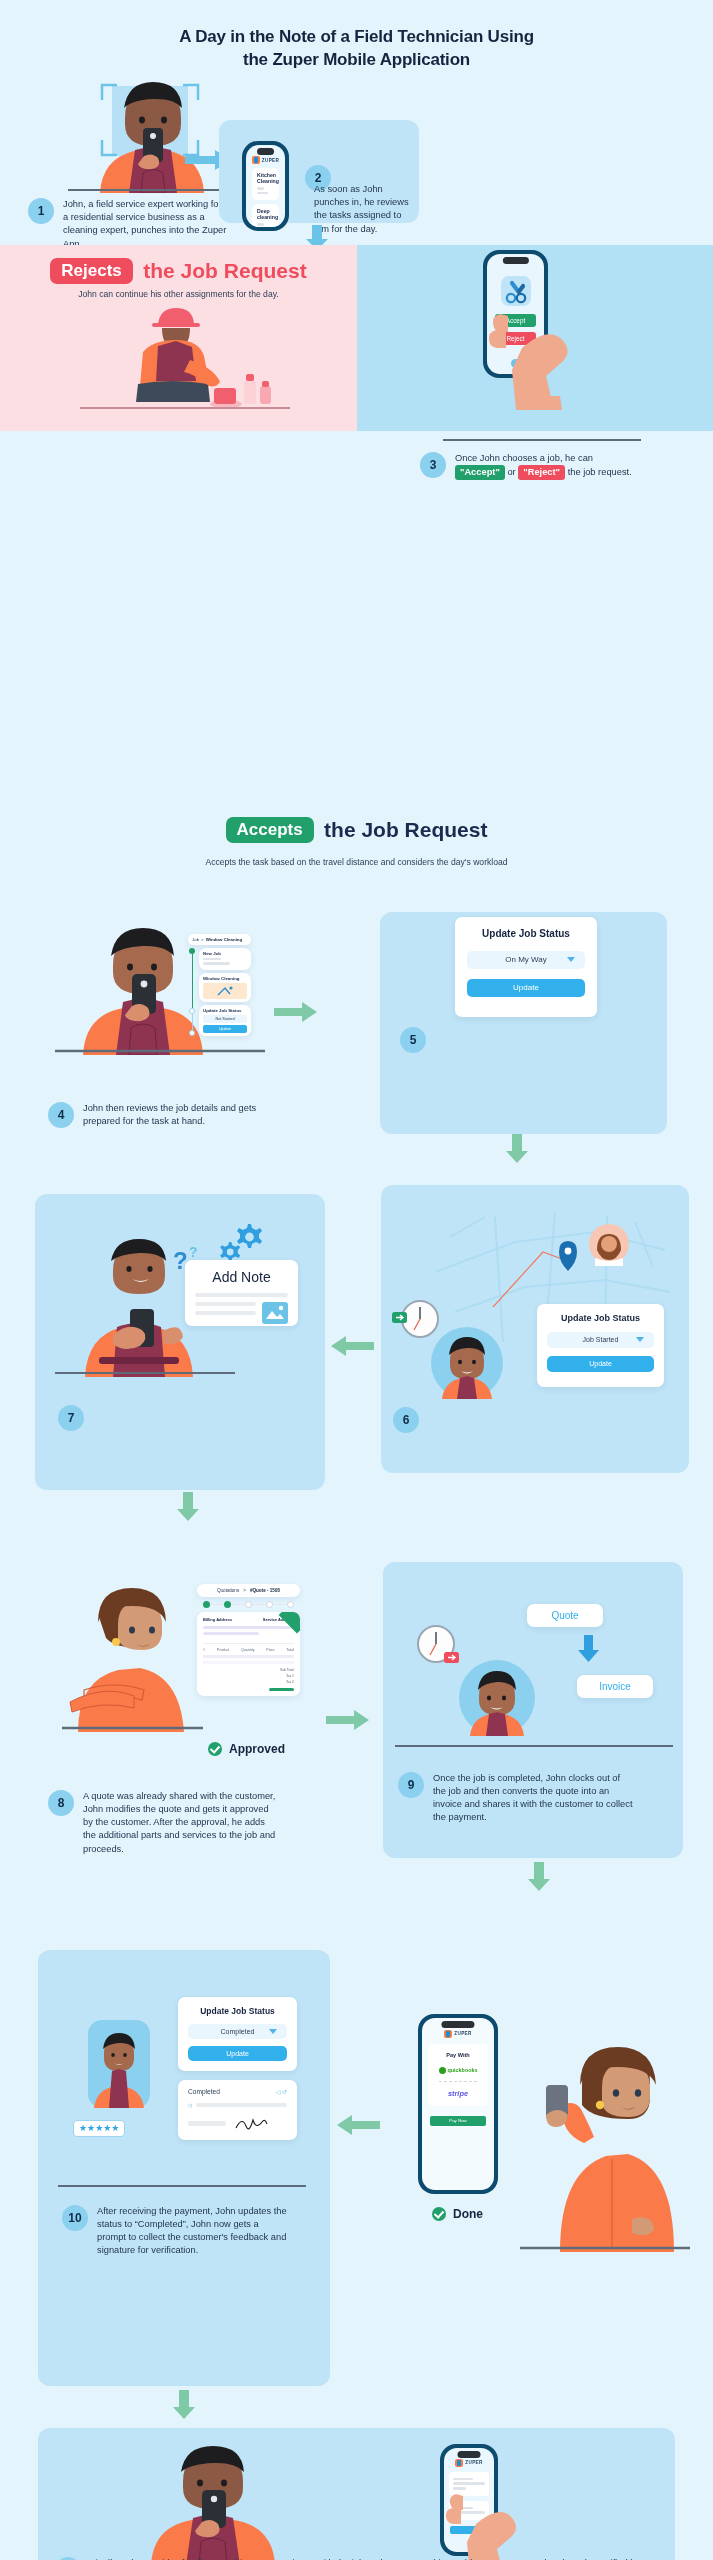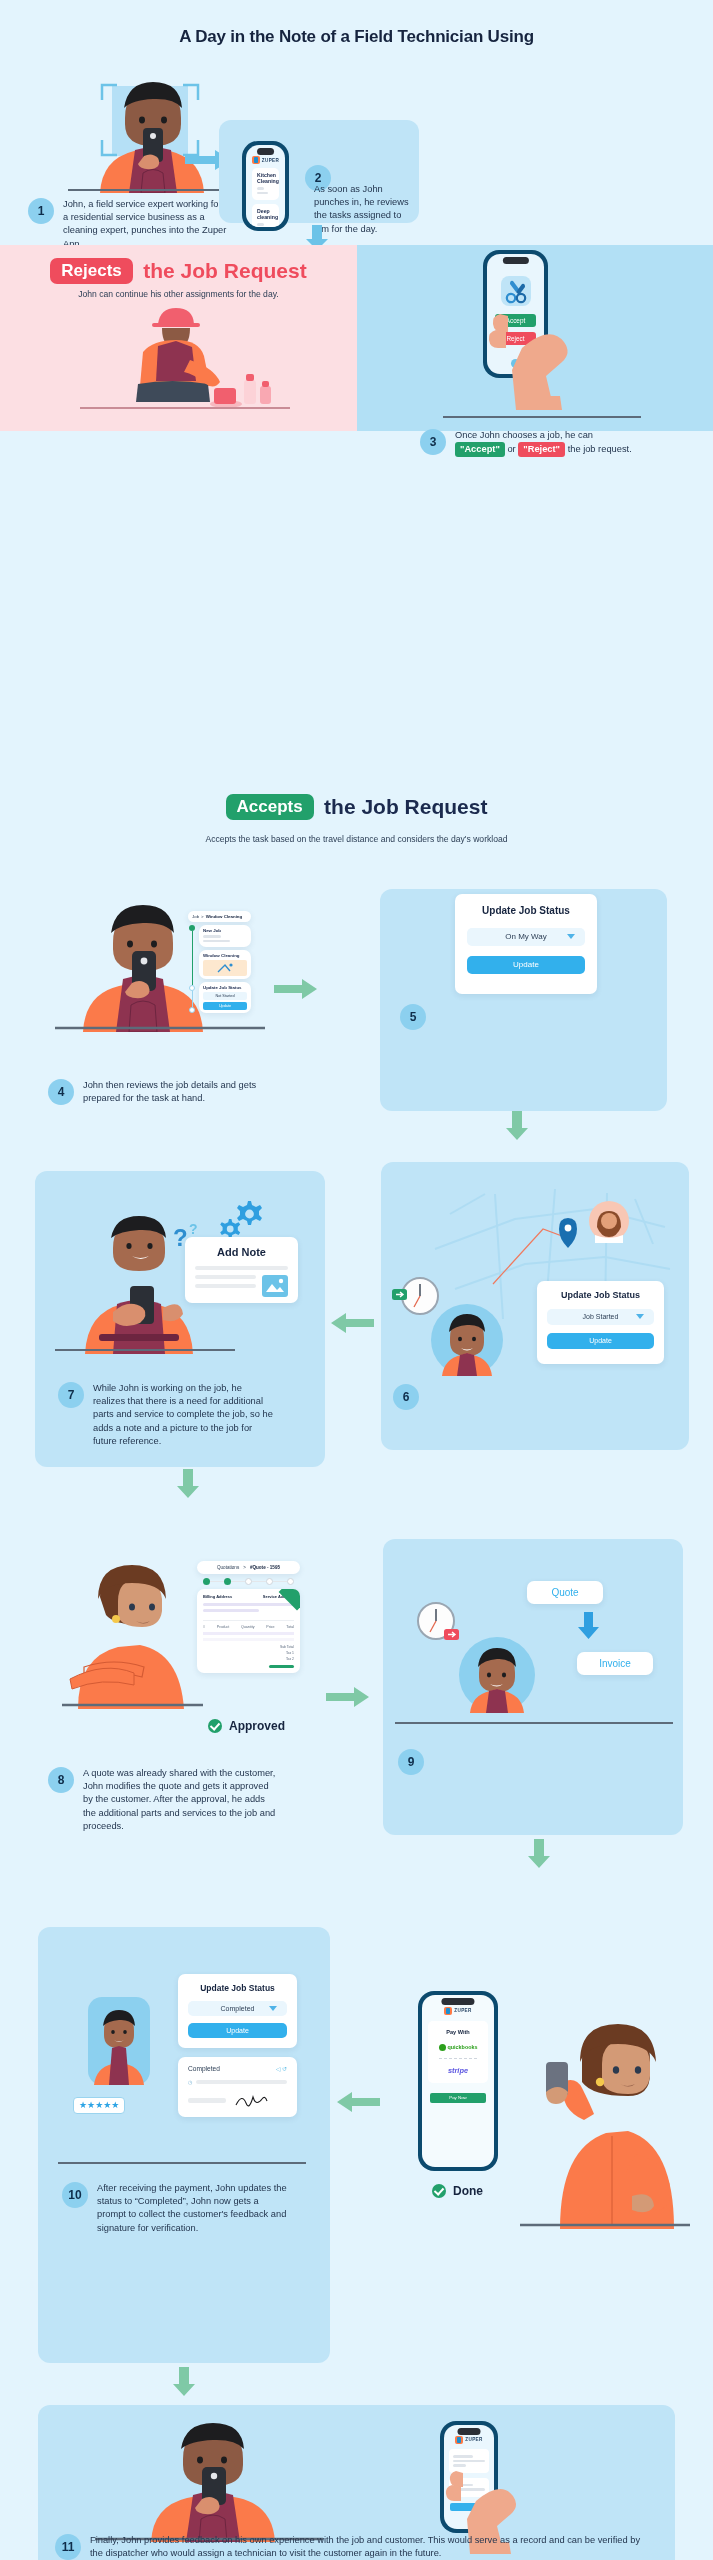--- a/index.html
+++ b/index.html
@@ -95,20 +95,21 @@
   .stars { background:#fff;border:1.5px solid #9ad4ef;border-radius:4px;padding:3px 5px;
            display:flex;gap:2px;color:#2da4e5;font-size:9px;line-height:1; }
 </style>
 </head>
 <body>
 
 <div class="page">
 
   <div class="title">
     <div>A Day in the Note of a Field Technician Using</div>
+    <div>the Zuper Mobile Application</div>
   </div>
 
   <div class="panel" style="left:40px;top:78px;width:230px;height:115px;">
     
     <svg width="230" height="115" viewBox="0 0 230 115">
       <rect x="72" y="8" width="76" height="70" fill="#b5e0f6"></rect>
 
       <path d="M85 40 q0-30 28-30 q28 0 28 30 l0 6 q0 22 -28 22 q-28 0 -28-22 z" fill="#8c5a44"></path>
       <path d="M84 30 q4-26 29-26 q27 0 29 26 q-8-10 -29-9 q-21 1 -29 9z" fill="#1d1d1f"></path>
       <ellipse cx="102" cy="42" rx="3" ry="3.4" fill="#1d1d1f"></ellipse>
@@ -415,39 +416,38 @@
       <path d="M32 4 l3 0 l1 4 l4 2 l4-2 l2 3 l-3 3 l0 4 l3 3 l-2 3 l-4-2 l-4 2 l-1 4 l-3 0 l-1-4 l-4-2 l-4 2 l-2-3 l3-3 l0-4 l-3-3 l2-3 l4 2 l4-2 z"></path>
       <circle cx="33.5" cy="17" r="4.4" fill="#bfe4f7"></circle>
     </g>
     <g fill="#2f9fe0">
       <path d="M13 22 l2.4 0 l.8 3.2 l3.2 1.6 l3.2-1.6 l1.6 2.4 l-2.4 2.4 l0 3.2 l2.4 2.4 l-1.6 2.4 l-3.2-1.6 l-3.2 1.6 l-.8 3.2 l-2.4 0 l-.8-3.2 l-3.2-1.6 l-3.2 1.6 l-1.6-2.4 l2.4-2.4 l0-3.2 l-2.4-2.4 l1.6-2.4 l3.2 1.6 l3.2-1.6z"></path>
       <circle cx="14.2" cy="32" r="3.4" fill="#bfe4f7"></circle>
     </g>
   </svg>
 
   <div class="white-card" style="position:absolute;left:185px;top:1188px;width:113px;height:66px;padding:9px 10px;">
-    <div style="font-size:11px;font-weight:bold;text-align:center;color:#16243f;">Add Note</div>
+    <div style="font-size:14px;font-weight:normal;text-align:center;color:#16243f;">Add Note</div>
     <div style="height:4px;background:#e9ecef;border-radius:2px;margin-top:8px;"></div>
     <div style="display:flex;gap:6px;margin-top:5px;">
       <div style="flex:1;">
         <div style="height:4px;background:#e9ecef;border-radius:2px;"></div>
         <div style="height:4px;background:#e9ecef;border-radius:2px;margin-top:5px;"></div>
       </div>
       <div style="width:26px;height:22px;background:#6cc3e8;border-radius:3px;position:relative;">
         <svg width="26" height="22" viewBox="0 0 26 22">
               <path d="M4 17 L10 9 L15 15 L18 12 L22 17 Z" fill="#fff"></path>
               <circle cx="19" cy="6" r="2.2" fill="#fff"></circle>
             </svg>
       </div>
     </div>
   </div>
 
   <div class="step-row" style="position:absolute;left:58px;top:1333px;width:245px;">
     <div class="step-num">7</div>
-    <div class="step-txt" style="width:180px;">While John is working on the job, he realizes that there is a need for additional parts and service to complete the job, so he adds a note and a picture to the job for future reference.</div>
   </div>
 
   <svg class="arrow" style="left:176px;top:1420px;" width="24" height="30" viewBox="0 0 24 30">
     <path d="M7 0 L17 0 L17 17 L23 17 L12 29 L1 17 L7 17 Z" fill="#7fc9a6"></path>
   </svg>
 
   <svg style="position:absolute;left:48px;top:1500px;" width="160" height="160" viewBox="0 0 160 160">
     <path d="M52 48 q0-30 30-30 q30 0 30 30 l0 10 q0 18 -18 18 q-28 0 -36 -10 z" fill="#6b3b22"></path>
     <path d="M70 52 q0-22 22-22 q20 0 22 20 l0 12 q-2 16 -20 16 q-22 0 -24 -12z" fill="#d39a76"></path>
     <ellipse cx="84" cy="58" rx="3" ry="3.6" fill="#2b3a4f"></ellipse>
@@ -552,20 +552,21 @@
     <path d="M15 76 q2-18 20-22 l7 -2 l7 2 q18 4 20 22 z" fill="#fb7a4a"></path>
     <path d="M34 54 l8 -2 l8 2 l3 22 l-22 0z" fill="#8e3350"></path>
   </svg>
 
   <svg style="position:absolute;left:395px;top:1672px;" width="280" height="4">
     <line x1="0" y1="2" x2="278" y2="2" stroke="#5d6b7a" stroke-width="2"></line>
   </svg>
 
   <div class="step-row" style="position:absolute;left:398px;top:1700px;width:275px;">
     <div class="step-num">9</div>
+    <div class="step-txt" style="width:200px;">Once the job is completed, John clocks out of the job and then converts the quote into an invoice and shares it with the customer to collect the payment.</div>
   </div>
 
   <svg class="arrow" style="left:527px;top:1790px;" width="24" height="30" viewBox="0 0 24 30">
     <path d="M7 0 L17 0 L17 17 L23 17 L12 29 L1 17 L7 17 Z" fill="#7fc9a6"></path>
   </svg>
 
   <div class="panel blue-card" style="left:38px;top:1878px;width:292px;height:436px;"></div>
 
   <svg style="position:absolute;left:88px;top:1948px;" width="62" height="88" viewBox="0 0 62 88">
     <rect x="0" y="0" width="62" height="88" rx="14" fill="#8cd0ef"></rect>

